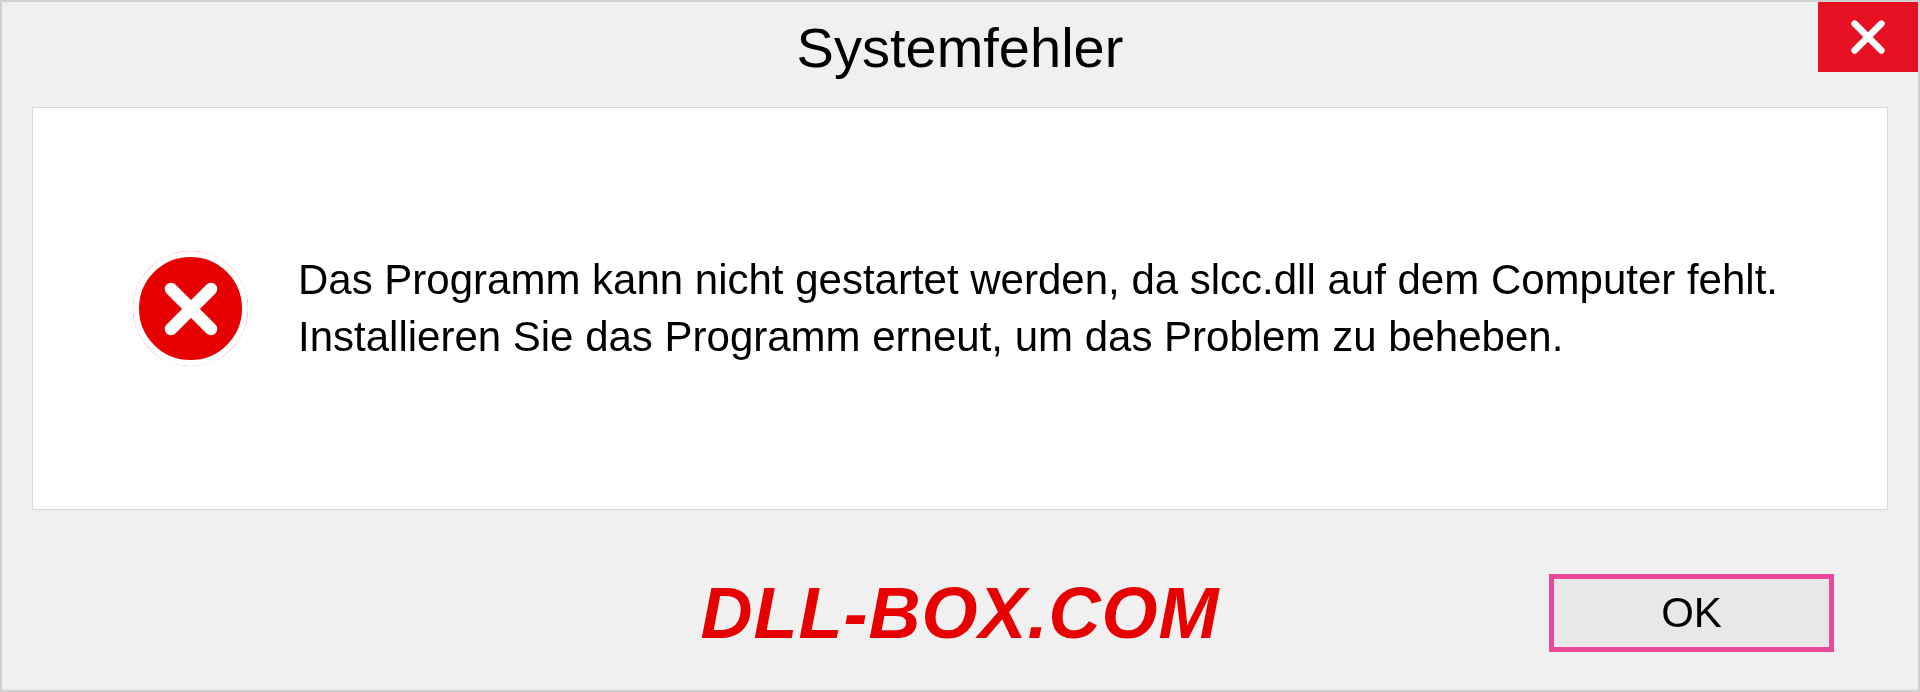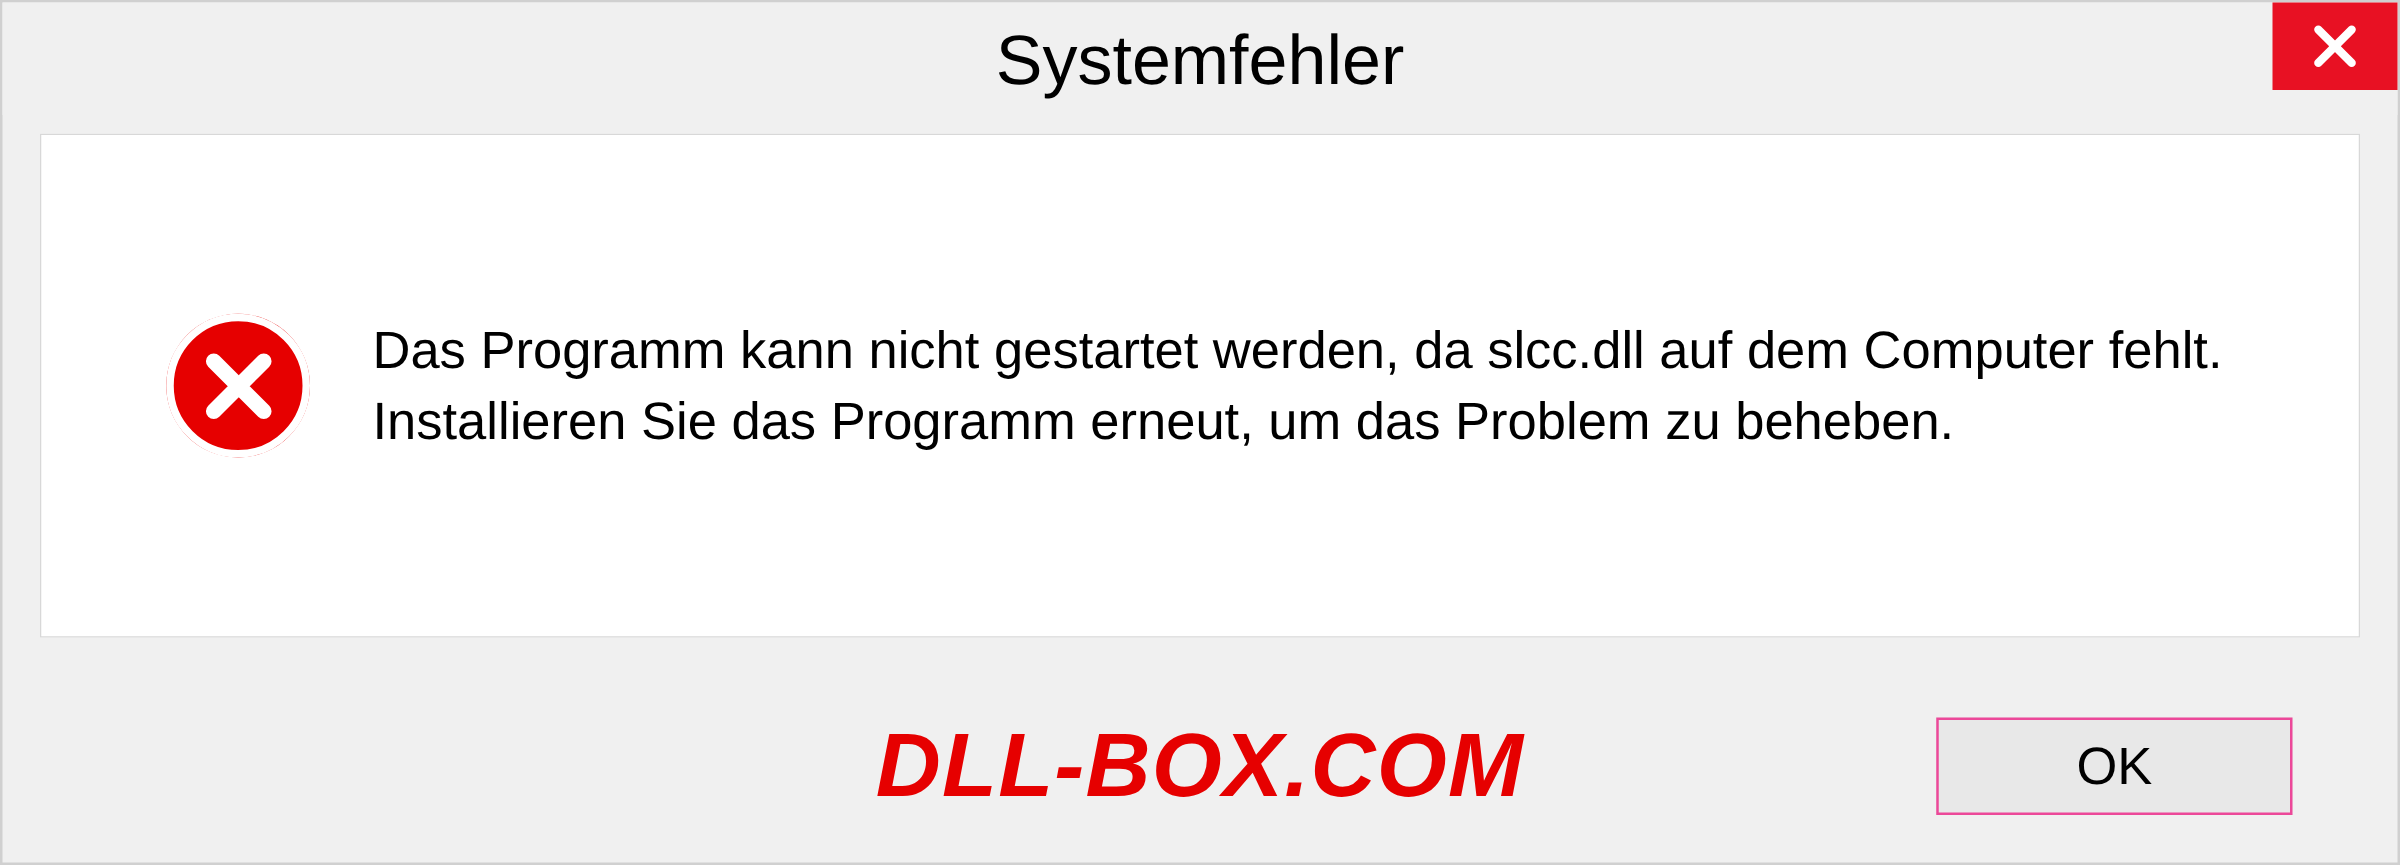--- a/index.html
+++ b/index.html
@@ -111,21 +111,21 @@
       font-weight: 800;
       font-style: italic;
       color: #e60000;
       letter-spacing: 1px;
       font-family: Arial, sans-serif;
     }
     .ok-btn {
       width: 285px;
       height: 78px;
       background: #e8e8e8;
-      border: 2px solid #ec4899;
+      border: 5px solid #ec4899;
       font-size: 42px;
       color: #000;
       display: flex;
       align-items: center;
       justify-content: center;
       cursor: pointer;
       font-family: inherit;
     }
   </style>
 </head>

